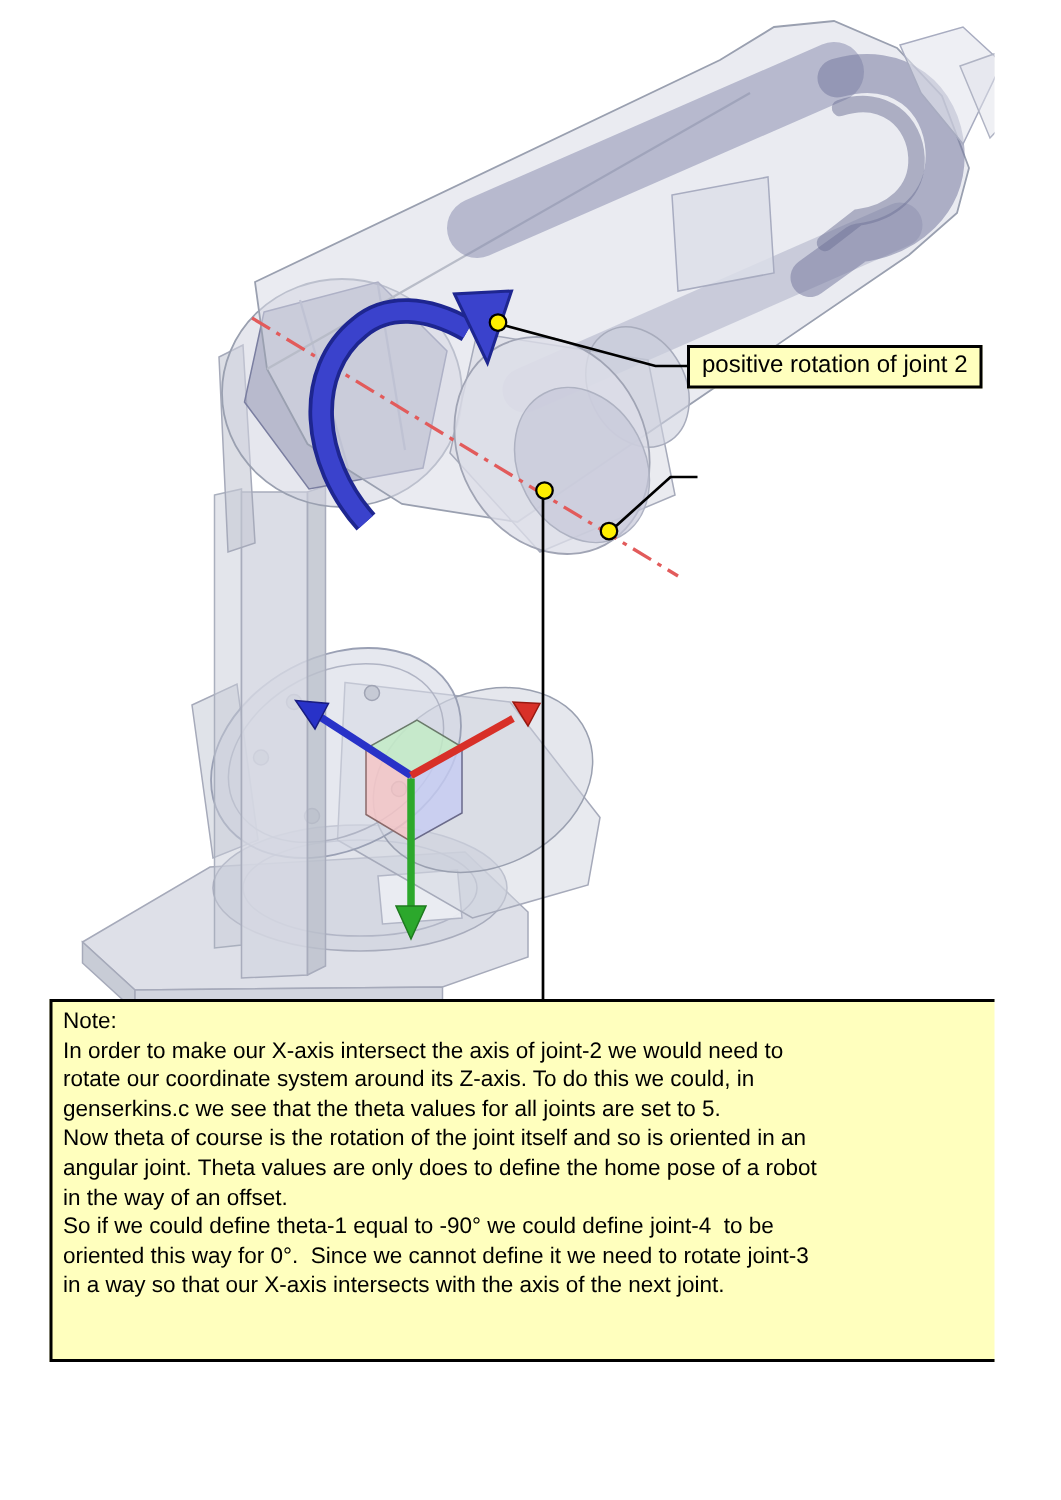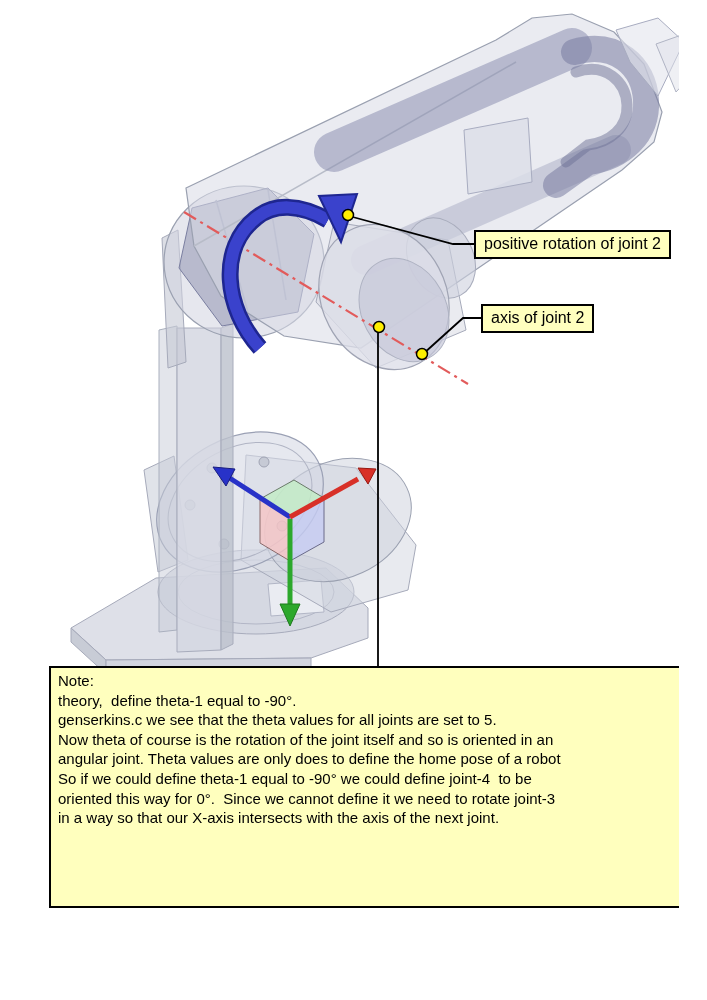--- a/index.html
+++ b/index.html
@@ -1,17 +1,17 @@
 <!DOCTYPE html>
 <html><head>
 <meta charset="utf-8">
 <style>
   html,body{margin:0;padding:0;background:#ffffff;}
   #page{position:relative;width:663px;height:1000px;background:#ffffff;overflow:hidden;
-        font-family:"Liberation Sans", sans-serif;margin-left:16px;}
+        font-family:"Liberation Sans", sans-serif;}
   #figure-svg{position:absolute;left:0;top:0;}
   .callout{position:absolute;background:#ffffbe;border:2px solid #000;
            font-size:16px;line-height:1.15;color:#000;padding:3px 8px 4px 8px;
            white-space:nowrap;box-sizing:border-box;}
   #rotation-callout{left:458px;top:230px;}
   #axis-callout{left:465px;top:304px;}
   #note-box{position:absolute;left:33px;top:666px;width:633px;height:242px;
             background:#ffffbe;border:2px solid #000;box-sizing:border-box;
             padding:3px 6px 0 7px;color:#000;}
   .note-line{font-size:15px;line-height:19.6px;white-space:pre;}
@@ -115,26 +115,27 @@
 
     <g>
       <circle cx="332" cy="215" r="5.5" fill="#ffee00" stroke="#000" stroke-width="1.5"></circle>
       <circle cx="363" cy="327" r="5.5" fill="#ffee00" stroke="#000" stroke-width="1.5"></circle>
       <circle cx="406" cy="354" r="5.5" fill="#ffee00" stroke="#000" stroke-width="1.5"></circle>
     </g>
   </svg>
 
   <div class="callout" id="rotation-callout">positive rotation of joint 2</div>
 
-  <div class="callout" id="axis-callout">axis of joint 2</div>
 
   <div id="note-box">
     <div class="note-line">Note:</div>
-    <div class="note-line">theory,  define theta-1 equal to -90°.</div>
+    <div class="note-line">In order to make our X-axis intersect the axis of joint-2 we would need to</div>
+    <div class="note-line">rotate our coordinate system around its Z-axis. To do this we could, in</div>
     <div class="note-line">genserkins.c we see that the theta values for all joints are set to 5.</div>
     <div class="note-line">Now theta of course is the rotation of the joint itself and so is oriented in an</div>
     <div class="note-line">angular joint. Theta values are only does to define the home pose of a robot</div>
+    <div class="note-line">in the way of an offset.</div>
     <div class="note-line">So if we could define theta-1 equal to -90° we could define joint-4  to be</div>
     <div class="note-line">oriented this way for 0°.  Since we cannot define it we need to rotate joint-3</div>
     <div class="note-line">in a way so that our X-axis intersects with the axis of the next joint.</div>
   </div>
 
 </div>
 
 </body></html>

